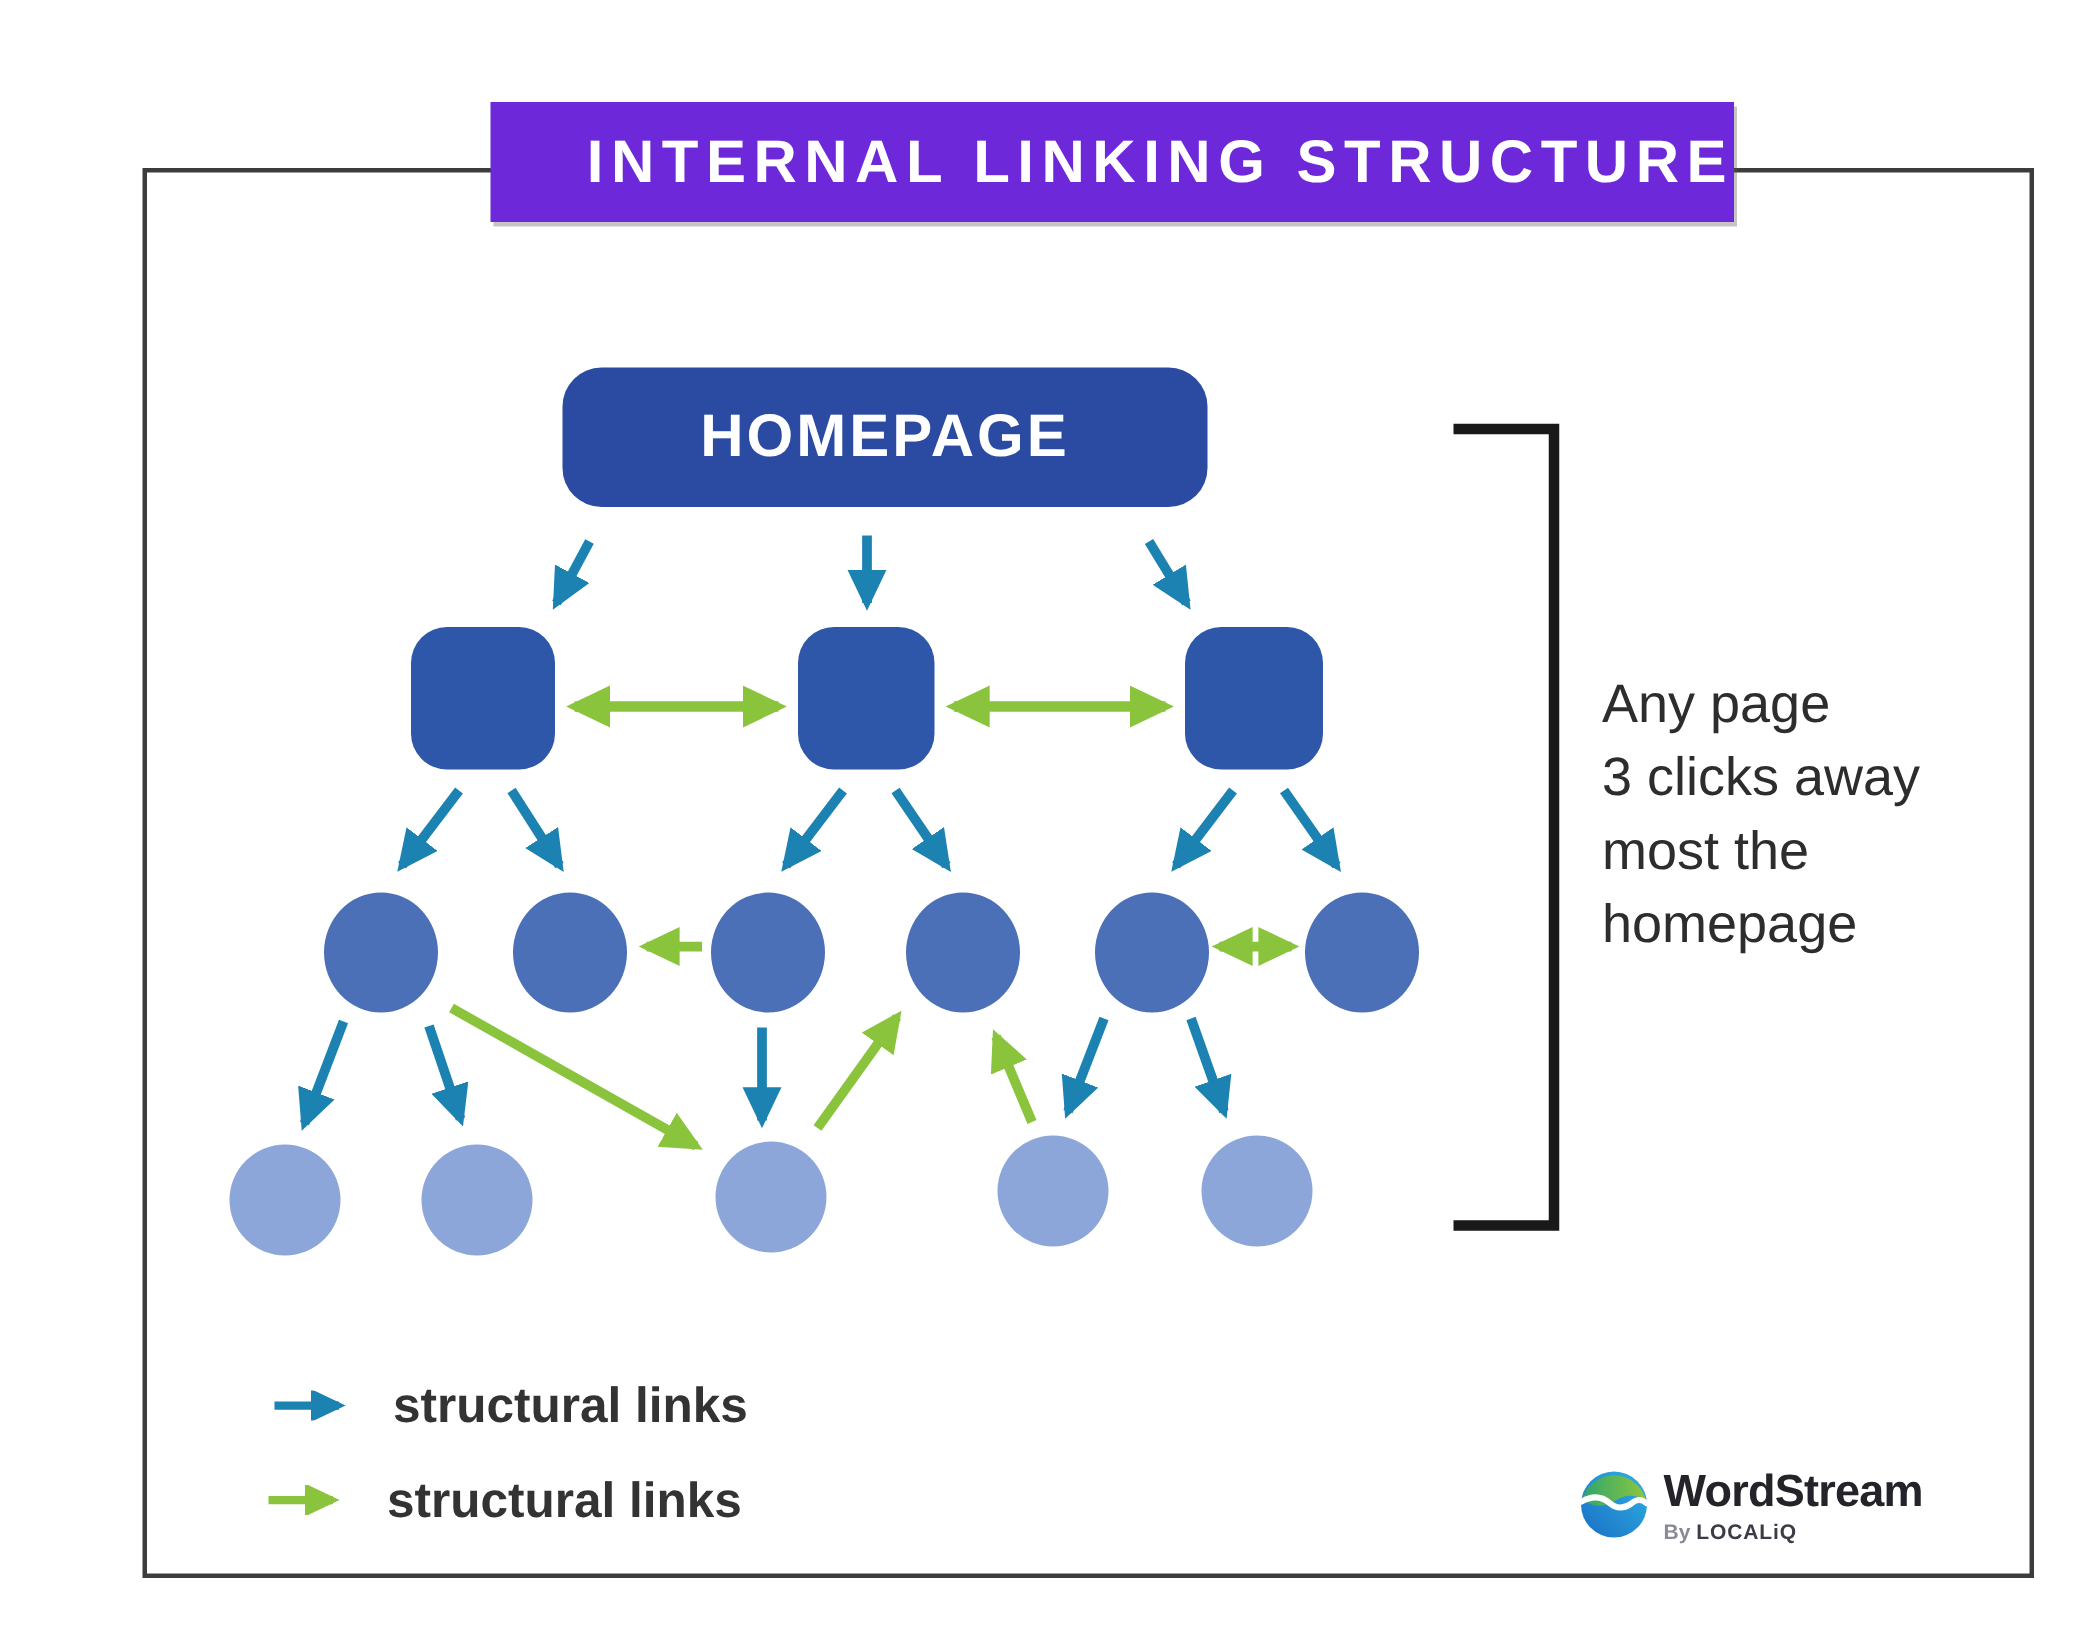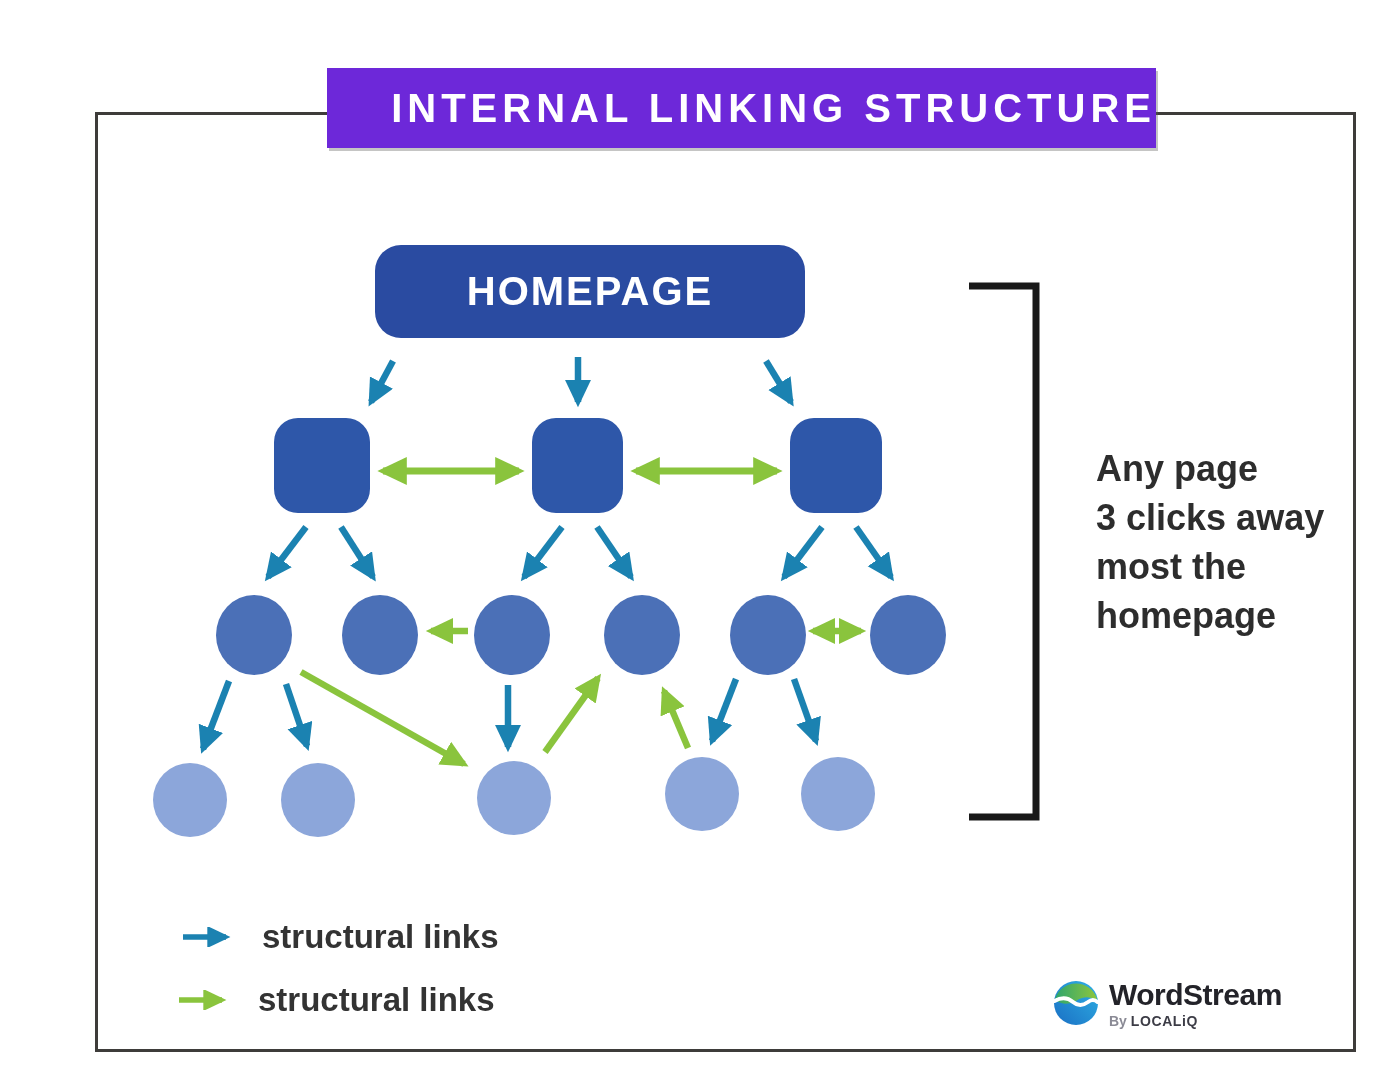--- a/index.html
+++ b/index.html
@@ -9,21 +9,21 @@
          border:3px solid #3e3c3a;background:#ffffff;}
   .banner{position:absolute;left:303px;top:68px;width:829px;height:80px;
           background:#6d28d9;display:flex;align-items:center;justify-content:flex-end;
           box-shadow:2px 3px 0 rgba(90,88,86,.35);z-index:5;margin-left:24px;}
   .banner span{color:#ffffff;font-size:40px;font-weight:800;letter-spacing:5px;white-space:nowrap;}
   .overlay{position:absolute;left:0;top:0;z-index:3;}
   .homepage{position:absolute;left:375px;top:245px;width:430px;height:93px;
             background:#2a4ba1;border-radius:26px;display:flex;align-items:center;justify-content:center;z-index:4;}
   .homepage span{color:#ffffff;font-size:40px;font-weight:800;letter-spacing:2px;}
   .annotation{position:absolute;left:1068px;top:444px;z-index:4;color:#2d2d2d;
-              font-size:36px;font-weight:700;line-height:49px;margin-left:28px;}
+              font-size:36px;font-weight:400;line-height:49px;}
   .legend-row{position:absolute;display:flex;align-items:center;gap:18px;z-index:4;}
   .legend-row .lbl{font-size:33px;font-weight:800;color:#333333;white-space:nowrap;}
   .legend-structural{left:180px;top:918px;}
   .legend-contextual{left:176px;top:981px;}
   .logo{position:absolute;left:1053px;top:980px;display:flex;align-items:flex-start;gap:10px;z-index:4;}
   .logo-text{display:flex;flex-direction:column;line-height:1;}
   .logo-name{font-size:30px;font-weight:800;color:#232329;letter-spacing:-0.5px;}
   .logo-byline{margin-top:4px;font-size:14px;color:#8a8a95;font-weight:700;}
   .logo-byline b{color:#3c3c46;letter-spacing:0.6px;}
 </style>

